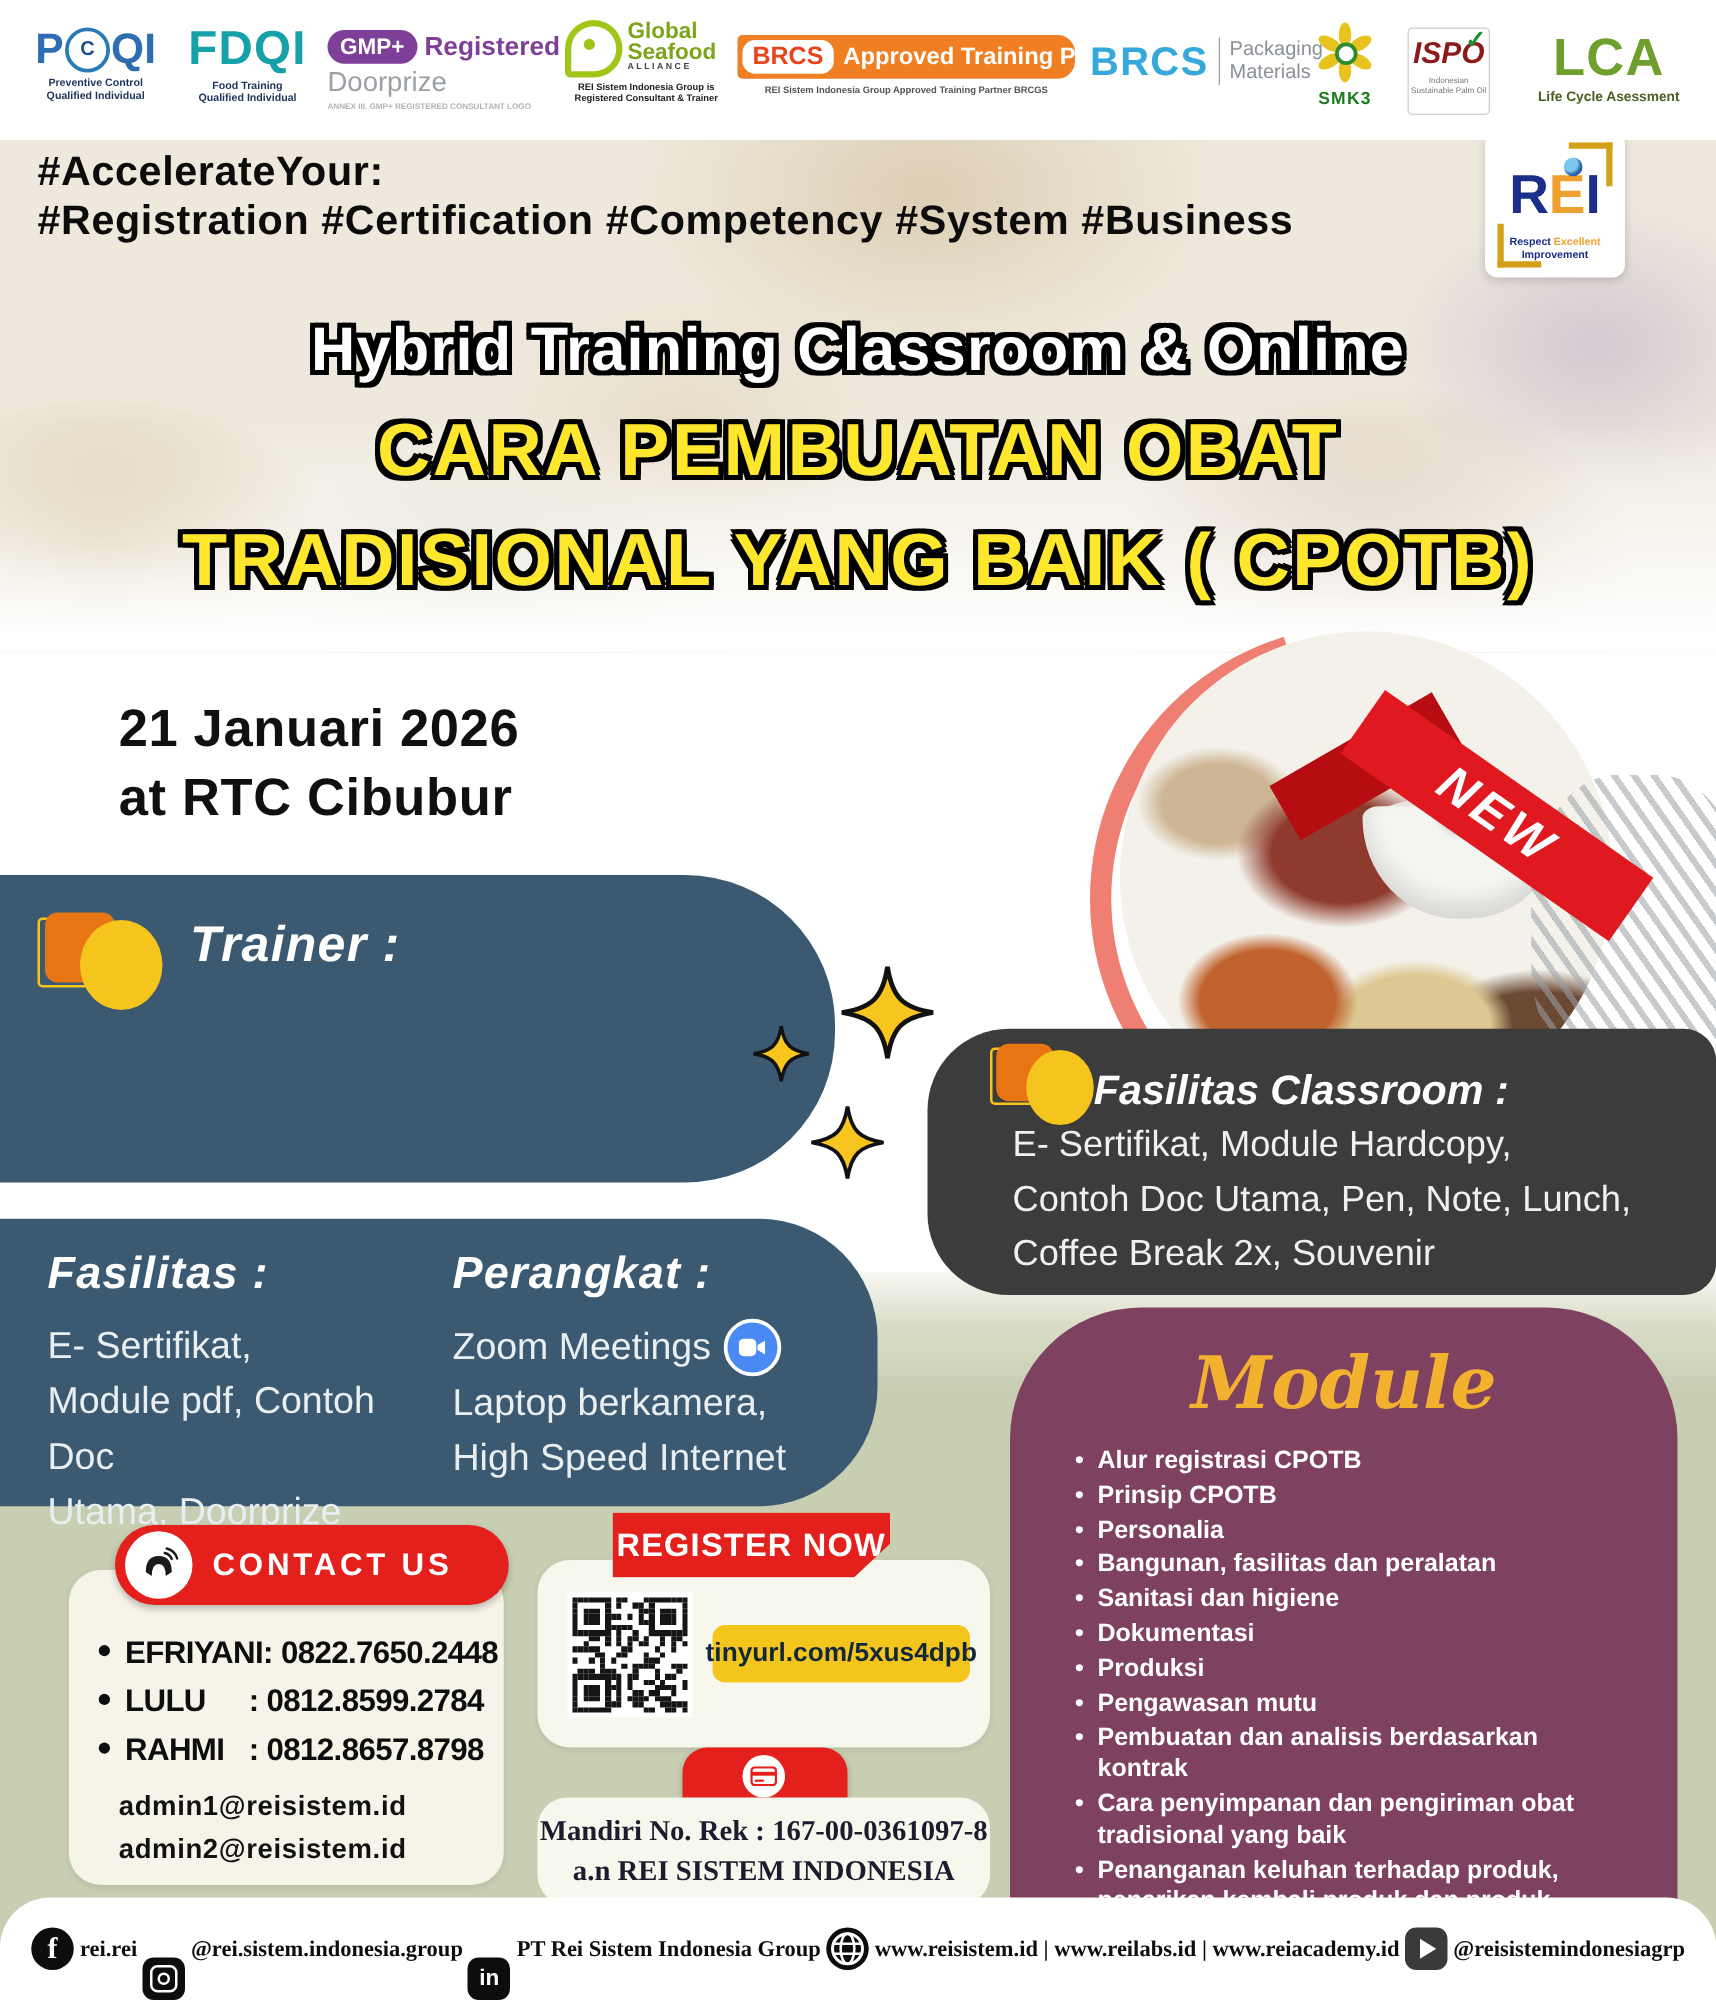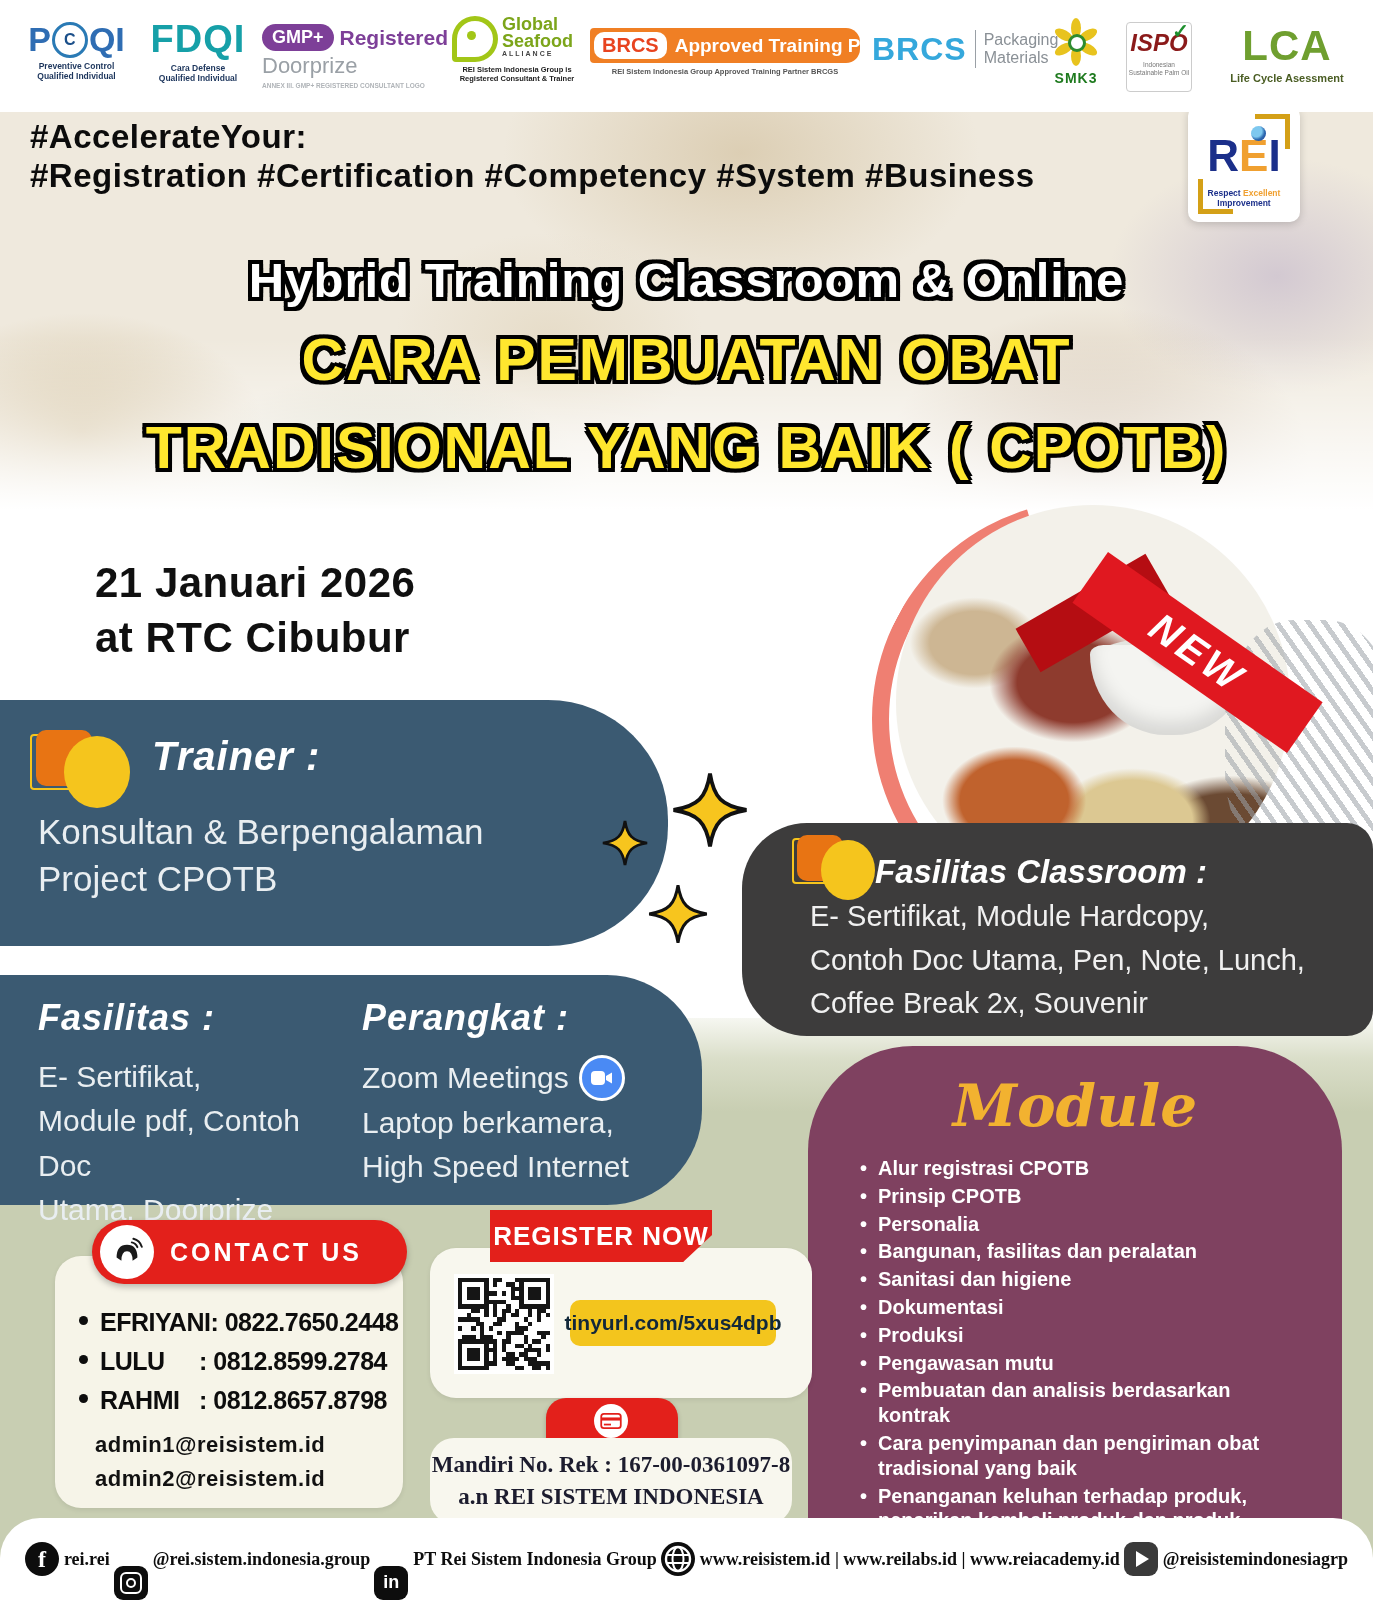--- a/index.html
+++ b/index.html
@@ -142,21 +142,21 @@
   .contact-label{position:absolute;left:78px;top:18px;font-size:25px;font-weight:bold;color:#fff;letter-spacing:3px;}
   .contact-rows{position:absolute;left:22px;top:52px;width:310px;}
   .c-row{display:flex;align-items:center;margin-bottom:10px;font-weight:bold;color:#0d0d0d;font-size:25px;}
   .c-dot{width:9px;height:9px;border-radius:50%;background:#0d0d0d;margin:0 12px 4px 2px;align-self:center;flex:0 0 auto;}
   .c-name{width:112px;letter-spacing:-.5px;}
   .c-colon{margin-right:6px;}
   .c-phone{letter-spacing:-.5px;}
   .contact-emails{position:absolute;left:40px;top:172px;font-size:22px;font-weight:bold;color:#111;line-height:1.55;letter-spacing:.5px;}
 
   
-  .register-card{left:430px;top:1248px;width:362px;height:150px;background:#f8f7ee;border-radius:26px;box-shadow:0 2px 5px rgba(0,0,0,.08);padding-left:20px;}
+  .register-card{left:430px;top:1248px;width:362px;height:150px;background:#f8f7ee;border-radius:26px;box-shadow:0 2px 5px rgba(0,0,0,.08);}
   .register-ribbon{left:490px;top:1210px;width:222px;height:52px;background:#e3201b;
     clip-path:polygon(0 0,100% 0,100% 48%,87% 100%,0 100%);
     display:flex;align-items:center;justify-content:center;color:#fff;font-weight:bold;font-size:26px;letter-spacing:1px;box-shadow:0 3px 6px rgba(0,0,0,.25);}
   .qr{position:absolute;left:24px;top:26px;width:100px;height:100px;background:#fff;display:grid;
     grid-template-rows:repeat(21,1fr);grid-template-columns:repeat(21,1fr);padding:4px;box-sizing:border-box;}
   .qr i{background:#151515;}
   .tinyurl-pill{position:absolute;left:140px;top:52px;width:206px;height:46px;background:#f3c51d;border-radius:10px;
     display:flex;align-items:center;justify-content:center;font-size:21px;font-weight:bold;color:#12283a;}
   .payment-badge{left:546px;top:1398px;width:132px;height:72px;background:#e3201b;border-radius:20px;text-align:center;box-shadow:0 2px 5px rgba(0,0,0,.2);}
   .pay-circle{position:absolute;left:48px;top:6px;width:34px;height:34px;background:#fff;border-radius:50%;display:flex;align-items:center;justify-content:center;}
@@ -189,21 +189,21 @@
       <div class="pcqi-row">
         <span>P</span>
           <span class="pcqi-c">C</span>
           <span>QI</span>
       </div>
       <div class="cap"><span>Preventive Control</span><br><span>Qualified Individual</span></div>
     </div>
 
     <div class="logo" style="left:138px;top:18px;width:120px;">
       <div class="fdqi-name">FDQI</div>
-      <div class="cap"><span>Cara Defense</span><br><span>Qualified Individual</span></div>
+      <div class="cap"><span>Food Training</span><br><span>Qualified Individual</span></div>
     </div>
 
     <div class="logo" style="left:262px;top:24px;width:190px;text-align:left;">
       <div class="gmp-row">
         <span class="gmp-badge">GMP+</span>
         <span class="gmp-word1">Registered</span>
       </div>
       <div class="gmp-word2">Doorprize</div>
       <div class="gmp-cap">ANNEX III. GMP+ REGISTERED CONSULTANT LOGO</div>
     </div>
@@ -313,22 +313,20 @@
       <span>NEW</span>
     </div>
 
   <div class="abs slate-card trainer-card">
     <div class="icon-combo trainer-icon">
       <span class="sq-outline"></span>
         <span class="sq"></span>
         <span class="ci"></span>
     </div>
     <div class="trainer-heading">Trainer :</div>
-    <div class="trainer-body">Konsultan &amp; Berpengalaman
-Project CPOTB</div>
   </div>
 
   <svg class="sparkle" style="left:672px;top:772px;" width="76" height="76" viewBox="0 0 100 100">
       <path d="M50 2 C55 34 66 45 98 50 C66 55 55 66 50 98 C45 66 34 55 2 50 C34 45 45 34 50 2 Z" fill="#f7c51e" stroke="#111" stroke-width="5"></path>
     </svg>
   <svg class="sparkle" style="left:602px;top:820px;" width="46" height="46" viewBox="0 0 100 100">
       <path d="M50 2 C55 34 66 45 98 50 C66 55 55 66 50 98 C45 66 34 55 2 50 C34 45 45 34 50 2 Z" fill="#f7c51e" stroke="#111" stroke-width="6"></path>
     </svg>
   <svg class="sparkle" style="left:648px;top:884px;" width="60" height="60" viewBox="0 0 100 100">
       <path d="M50 2 C55 34 66 45 98 50 C66 55 55 66 50 98 C45 66 34 55 2 50 C34 45 45 34 50 2 Z" fill="#f7c51e" stroke="#111" stroke-width="5"></path>

